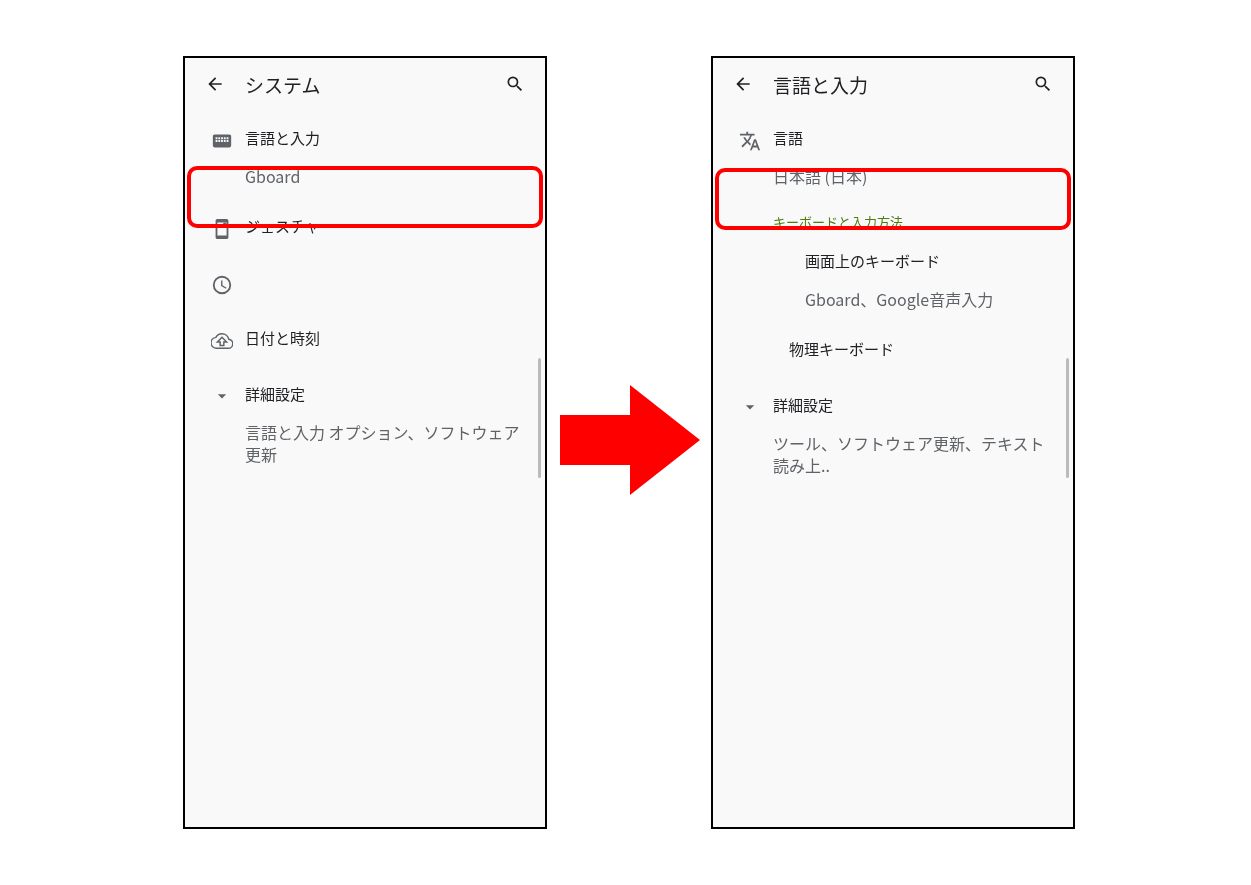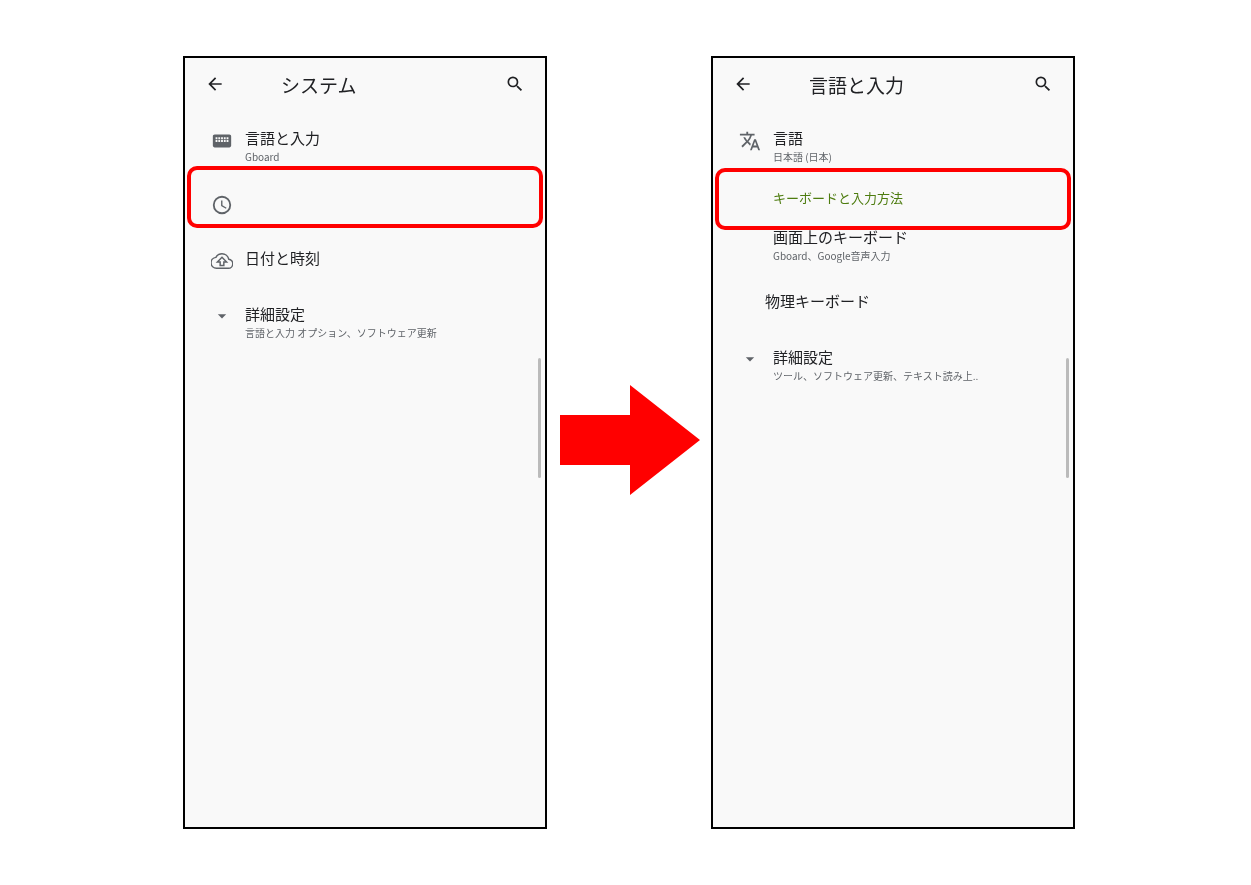--- a/index.html
+++ b/index.html
@@ -23,21 +23,20 @@
   }
   #phone-left  { left: 183px; }
   #phone-right { left: 711px; }
 
   .appbar {
     height: 52px;
     display: flex;
     align-items: center;
     padding: 0 12px;
     background: #f9f9f9;
-    gap: 36px;
   }
   .appbar .back-btn,
   .appbar .search-btn {
     width: 36px; height: 36px;
     display: flex; align-items: center; justify-content: center;
     color: #202124;
   }
   .appbar .title {
     flex: 1;
     font-size: 19px;
@@ -63,24 +62,24 @@
   }
   .item .texts {
     flex: 1;
   }
   .item .label {
     font-size: 15px;
     color: #202124;
     line-height: 1.35;
   }
   .item .sub {
-    font-size: 10px;
+    font-size: 16px;
     color: #5f6368;
     line-height: 1.35;
-    margin-top: 2px;
+    margin-top: 18px;
   }
   .section-title {
     padding: 10px 16px 6px 60px;
     font-size: 13px;
     color: #4d7c0f;
   }
 
   .highlight {
     position: absolute;
     left: 2px; right: 2px;
@@ -136,20 +135,31 @@
         <svg width="22" height="22" viewBox="0 0 24 24">
           <path d="M20 5H4c-1.1 0-2 .9-2 2v10c0 1.1.9 2 2 2h16c1.1 0 2-.9 2-2V7c0-1.1-.9-2-2-2zM11 8h2v2h-2V8zm0 3h2v2h-2v-2zM8 8h2v2H8V8zm0 3h2v2H8v-2zm-3 0h2v2H5v-2zm0-3h2v2H5V8zm3 8h8v-2H8v2zm6-5h2v2h-2v-2zm0-3h2v2h-2V8zm3 3h2v2h-2v-2zm0-3h2v2h-2V8z" fill="currentColor"></path>
         </svg>
       </div>
       <div class="texts">
         <div class="label">言語と入力</div>
         <div class="sub">Gboard</div>
       </div>
     </div>
 
+    <div class="item">
+      <div class="icon-slot">
+        <svg width="22" height="22" viewBox="0 0 24 24">
+          <path d="M17 1H7c-1.1 0-2 .9-2 2v18c0 1.1.9 2 2 2h10c1.1 0 2-.9 2-2V3c0-1.1-.9-2-2-2zm0 18H7V5h10v14z" fill="currentColor"></path>
+          <circle cx="15" cy="7" r="2" fill="currentColor"></circle>
+        </svg>
+      </div>
+      <div class="texts">
+        <div class="label">ジェスチャー</div>
+      </div>
+    </div>
 
     <div class="item">
       <div class="icon-slot">
         <svg width="22" height="22" viewBox="0 0 24 24">
           <path d="M12 2a10 10 0 100 20 10 10 0 000-20zm0 18a8 8 0 110-16 8 8 0 010 16zm.5-13H11v6l5.25 3.15.75-1.23-4.5-2.67V7z" fill="currentColor"></path>
         </svg>
       </div>
     </div>
 
     <div class="item">
@@ -206,28 +216,28 @@
         </svg>
       </div>
       <div class="texts">
         <div class="label">言語</div>
         <div class="sub">日本語 (日本)</div>
       </div>
     </div>
 
     <div class="section-title">キーボードと入力方法</div>
 
-    <div class="item" style="padding-left:60px">
+    <div class="item" style="padding-left:92px">
       <div class="texts">
         <div class="label">画面上のキーボード</div>
         <div class="sub">Gboard、Google音声入力</div>
       </div>
     </div>
 
-    <div class="item" style="padding-left:52px">
+    <div class="item" style="padding-left:76px">
       <div class="texts">
         <div class="label">物理キーボード</div>
       </div>
     </div>
 
     <div class="item">
       <div class="icon-slot">
         <svg width="20" height="20" viewBox="0 0 24 24">
           <path d="M7 10l5 5 5-5z" fill="currentColor"></path>
         </svg>

